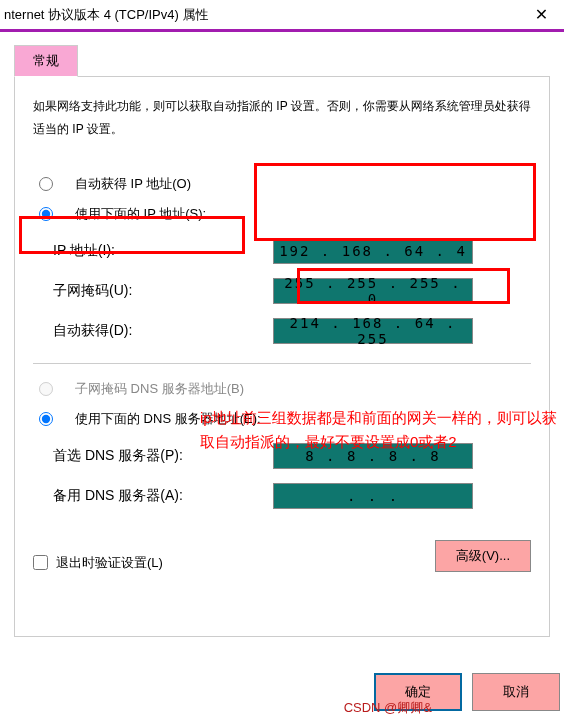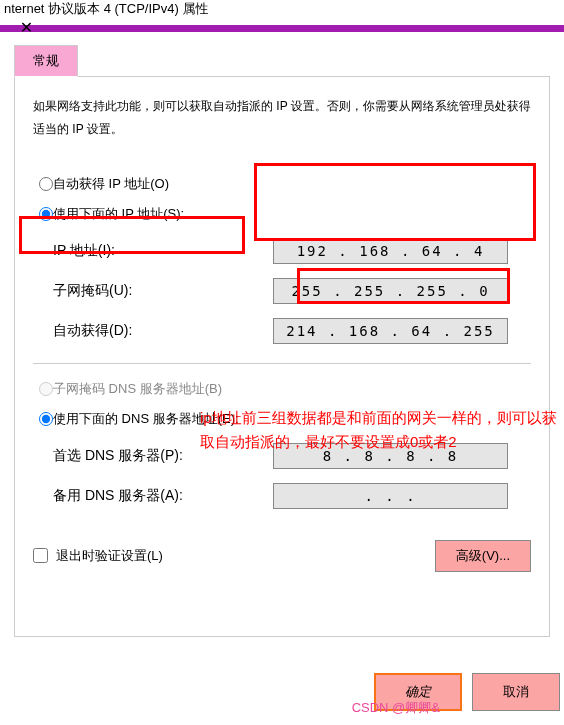--- a/index.html
+++ b/index.html
@@ -8,25 +8,24 @@
       font-size: 13px;
       background: #fff;
       width: 564px;
       height: 725px;
       position: relative;
       overflow: hidden;
     }
     .titlebar {
       height: 32px;
       display: flex;
-      align-items: flex-start;
+      align-items: center;
       justify-content: space-between;
       padding-left: 4px;
-      border-bottom: 7px solid #a21caf;
-      flex-direction: column;
+      border-bottom: 3px solid #a21caf;
     }
     .titlebar .title { font-size: 13px; }
     .titlebar .close {
       width: 45px;
       height: 32px;
       display: flex;
       align-items: center;
       justify-content: center;
       font-size: 16px;
       font-family: sans-serif;
@@ -62,21 +61,21 @@
       line-height: 1.9;
       margin-bottom: 28px;
     }
     .group {
       margin-left: 6px;
       margin-bottom: 6px;
     }
     .radio-row {
       display: flex;
       align-items: center;
-      gap: 0;
+      gap: 22px;
       padding: 6px 0;
     }
     .radio-row input[type=radio] {
       width: 14px;
       height: 14px;
     }
     .fieldset {
       margin-left: 14px;
       margin-top: 2px;
     }
@@ -84,40 +83,41 @@
       display: flex;
       align-items: center;
       padding: 7px 0;
       gap: 0;
     }
     .field-label {
       width: 220px;
       font-size: 14px;
     }
     .ip-input {
-      width: 235px;
+      width: 200px;
       height: 26px;
       border: 1px solid #888;
-      background: #e5e5e5;
+      background: #0f766e;
       font-family: Consolas, monospace;
       font-size: 14px;
+      text-align: center;
       letter-spacing: 2px;
       display: flex;
       align-items: center;
       justify-content: center;
     }
     .sep-line {
       border-top: 1px solid #ccc;
       margin: 12px 0 10px 0;
     }
     .disabled-text { color: #888; }
     .bottom-row {
       display: flex;
       justify-content: space-between;
-      align-items: center;
+      align-items: flex-end;
       margin-top: 20px;
       padding: 4px 0;
       gap: 44px;
     }
     .checkbox-row {
       display: flex;
       align-items: center;
       gap: 8px;
     }
     .checkbox-row input { width: 15px; height: 15px; }
@@ -135,22 +135,21 @@
       right: 0px;
       display: flex;
       gap: 10px;
       padding-right: 4px;
     }
     .dialog-buttons .btn {
       min-width: 88px;
       padding: 8px 20px;
     }
     .btn.primary {
-      border: 2px solid #f97316;
-      font-style: italic;
+      border: 2px solid #0369a1;
     }
     
     .anno-box1 {
       position: absolute;
       border: 3px solid #f00;
       left: 19px; top: 216px;
       width: 226px; height: 38px;
       pointer-events: none;
     }
     .anno-box2 {
@@ -173,23 +172,23 @@
       font-size: 15px;
       line-height: 1.6;
       left: 200px;
       top: 406px;
       width: 360px;
       pointer-events: none;
     }
     .watermark {
       position: absolute;
       bottom: 8px;
-      right: 124px;
-      font-size: 13px;
-      color: #ec4899;
+      right: 132px;
+      font-size: 13px;
+      color: #b91c1c;
       pointer-events: none;
     }
   </style>
 </head>
 <body>
 
 <div class="titlebar">
   <span class="title">nternet 协议版本 4 (TCP/IPv4) 属性</span>
   <span class="close">✕</span>
 </div>

